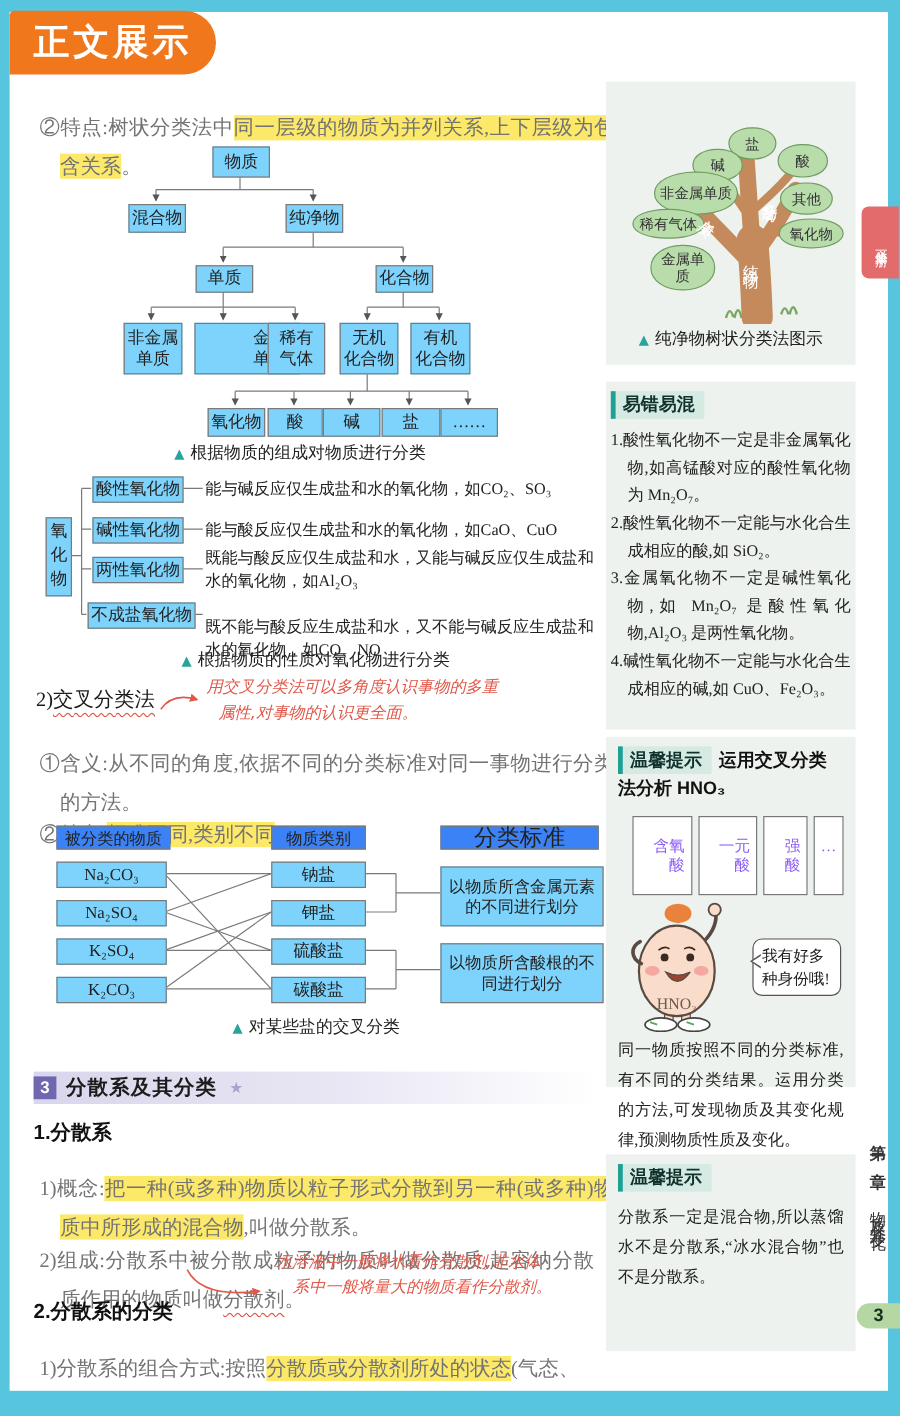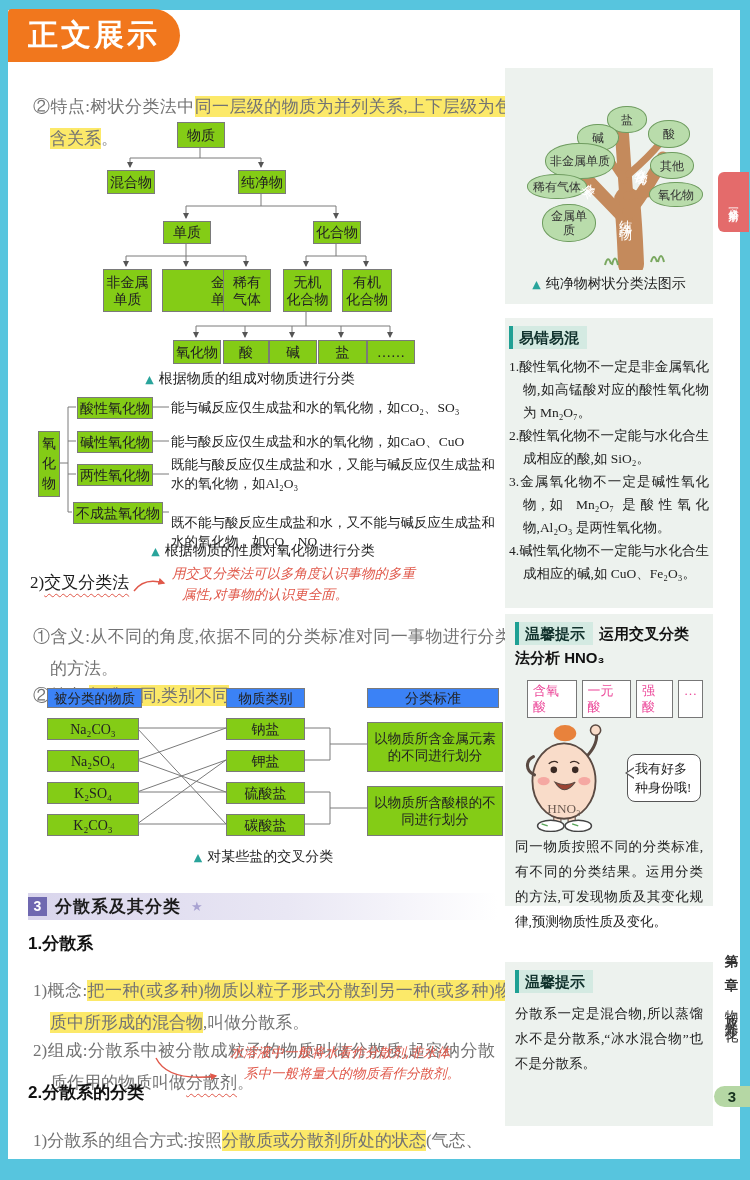--- a/index.html
+++ b/index.html
@@ -14,21 +14,21 @@
           display:flex;align-items:center;justify-content:center;z-index:3;}
   
   .para{position:absolute;width:462px;font:17px/32px "Liberation Serif","DejaVu Serif",serif;
         color:#737373;padding-left:17px;text-indent:-17px;text-align:justify;z-index:2;}
   .hl{background:#fce969;padding:1px 0;}
   .wavy{text-decoration:underline wavy #e0584a 1px;text-underline-offset:5px;}
   .subhead{position:absolute;font:bold 17px/26px "Liberation Sans",sans-serif;color:#111;z-index:2;}
   .rednote{position:absolute;color:#e0584a;font:italic 13.5px/21px "DejaVu Sans",sans-serif;z-index:2;}
   
   .chart{position:absolute;z-index:2;}
-  .box{position:absolute;border:1px solid #7a7a7a;background:#84cc16;display:flex;align-items:center;
+  .box{position:absolute;border:1px solid #7a7a7a;background:#7dd3fc;display:flex;align-items:center;
        justify-content:center;text-align:center;font:14px/17px "Liberation Serif","DejaVu Serif",serif;
        color:#222;white-space:pre-line;}
   .graybox{background:#3b82f6;}
   .cap{position:absolute;width:100%;text-align:center;font:14px/18px "Liberation Serif","DejaVu Serif",serif;color:#222;}
   .tri{color:#29a49b;font-size:11px;margin-right:5px;font-family:"DejaVu Sans",sans-serif;}
   .oxdesc{position:absolute;width:324px;font:13.5px/19px "Liberation Serif","DejaVu Serif",serif;color:#222;text-align:justify;}
   
   .secbar{position:absolute;left:28px;top:893px;width:470px;height:27px;z-index:2;
           background:linear-gradient(to right,#d9d5ec 0%,#e9e7f4 55%,rgba(255,255,255,0) 100%);
           display:flex;align-items:center;}
@@ -40,21 +40,21 @@
   .panel{position:absolute;left:505px;width:208px;background:#edf2ee;z-index:2;}
   .badge{display:inline-block;background:#d4eae2;border-left:4px solid #1fa094;padding:1px 8px 1px 6px;
          font:bold 15px/21px "Liberation Sans",sans-serif;color:#10312c;}
   .sidetext{font:13.5px/23px "Liberation Serif","DejaVu Serif",serif;color:#222;text-align:justify;}
   .sideitem{padding-left:14px;text-indent:-14px;}
   .leaf{position:absolute;background:#b9dcab;border:1.5px solid #6f9c60;border-radius:48%;
         display:flex;align-items:center;justify-content:center;text-align:center;
         font:12px/14px "Liberation Serif","DejaVu Serif",serif;color:#333;z-index:2;}
   .trunklabel{position:absolute;writing-mode:vertical-rl;color:#fff;z-index:3;
         font:13px/14px "Liberation Serif","DejaVu Serif",serif;letter-spacing:3px;}
-  .acidbox{border:1px solid #777;background:#fff;padding:2px 5px;font:13px/16px "Liberation Serif","DejaVu Serif",serif;color:#ec4899;}
+  .acidbox{border:1px solid #777;background:#fff;padding:16px 5px;font:13px/16px "Liberation Serif","DejaVu Serif",serif;color:#8b5cf6;text-align:right;}
   .bubble{position:absolute;background:#fff;border:1.3px solid #555;border-radius:8px;padding:4px 7px;
           width:58px;font:13px/19px "Liberation Serif","DejaVu Serif",serif;color:#222;}
   .bubble:before{content:"";position:absolute;left:-9px;top:12px;border:6px solid transparent;border-right:9px solid #555;}
   .bubble:after{content:"";position:absolute;left:-6px;top:13px;border:5px solid transparent;border-right:8px solid #fff;}
   
   .booktab{position:absolute;left:718px;top:172px;width:31px;height:60px;background:#e46b6b;border-radius:6px 0 0 6px;
            color:#fff;writing-mode:vertical-rl;font:10.5px/31px "Liberation Sans",sans-serif;letter-spacing:1px;
            text-align:center;z-index:4;}
   .chapter{position:absolute;left:723px;top:943px;writing-mode:vertical-rl;color:#333;z-index:4;
            font:bold 13.5px/17px "Liberation Sans",sans-serif;}
@@ -190,21 +190,21 @@
       <line x1="273" y1="72" x2="300" y2="72"></line>
       <line x1="300" y1="40" x2="300" y2="72"></line>
       <line x1="300" y1="56" x2="337" y2="56"></line>
       <line x1="273" y1="104" x2="300" y2="104"></line>
       <line x1="273" y1="136" x2="300" y2="136"></line>
       <line x1="300" y1="104" x2="300" y2="136"></line>
       <line x1="300" y1="120" x2="337" y2="120"></line>
     </svg>
     <div class="box graybox" style="left:17px;top:0;width:93px;height:18px;font-size:13.5px;">被分类的物质</div>
     <div class="box graybox" style="left:196px;top:0;width:77px;height:18px;font-size:13.5px;">物质类别</div>
-    <div class="box graybox" style="left:337px;top:0;width:130px;height:18px;font-size:14px;">分类标准</div>
+    <div class="box graybox" style="left:337px;top:0;width:130px;height:18px;font-size:19px;">分类标准</div>
     <div class="box" style="left:17px;top:30px;width:90px;height:20px;">Na₂CO₃</div>
     <div class="box" style="left:17px;top:62px;width:90px;height:20px;">Na₂SO₄</div>
     <div class="box" style="left:17px;top:94px;width:90px;height:20px;">K₂SO₄</div>
     <div class="box" style="left:17px;top:126px;width:90px;height:20px;">K₂CO₃</div>
     <div class="box" style="left:196px;top:30px;width:77px;height:20px;">钠盐</div>
     <div class="box" style="left:196px;top:62px;width:77px;height:20px;">钾盐</div>
     <div class="box" style="left:196px;top:94px;width:77px;height:20px;">硫酸盐</div>
     <div class="box" style="left:196px;top:126px;width:77px;height:20px;">碳酸盐</div>
     <div class="box" style="left:337px;top:34px;width:130px;height:44px;padding:2px;font-size:13.5px;">以物质所含金属元素的不同进行划分</div>
     <div class="box" style="left:337px;top:98px;width:130px;height:44px;padding:2px;font-size:13.5px;">以物质所含酸根的不同进行划分</div>

